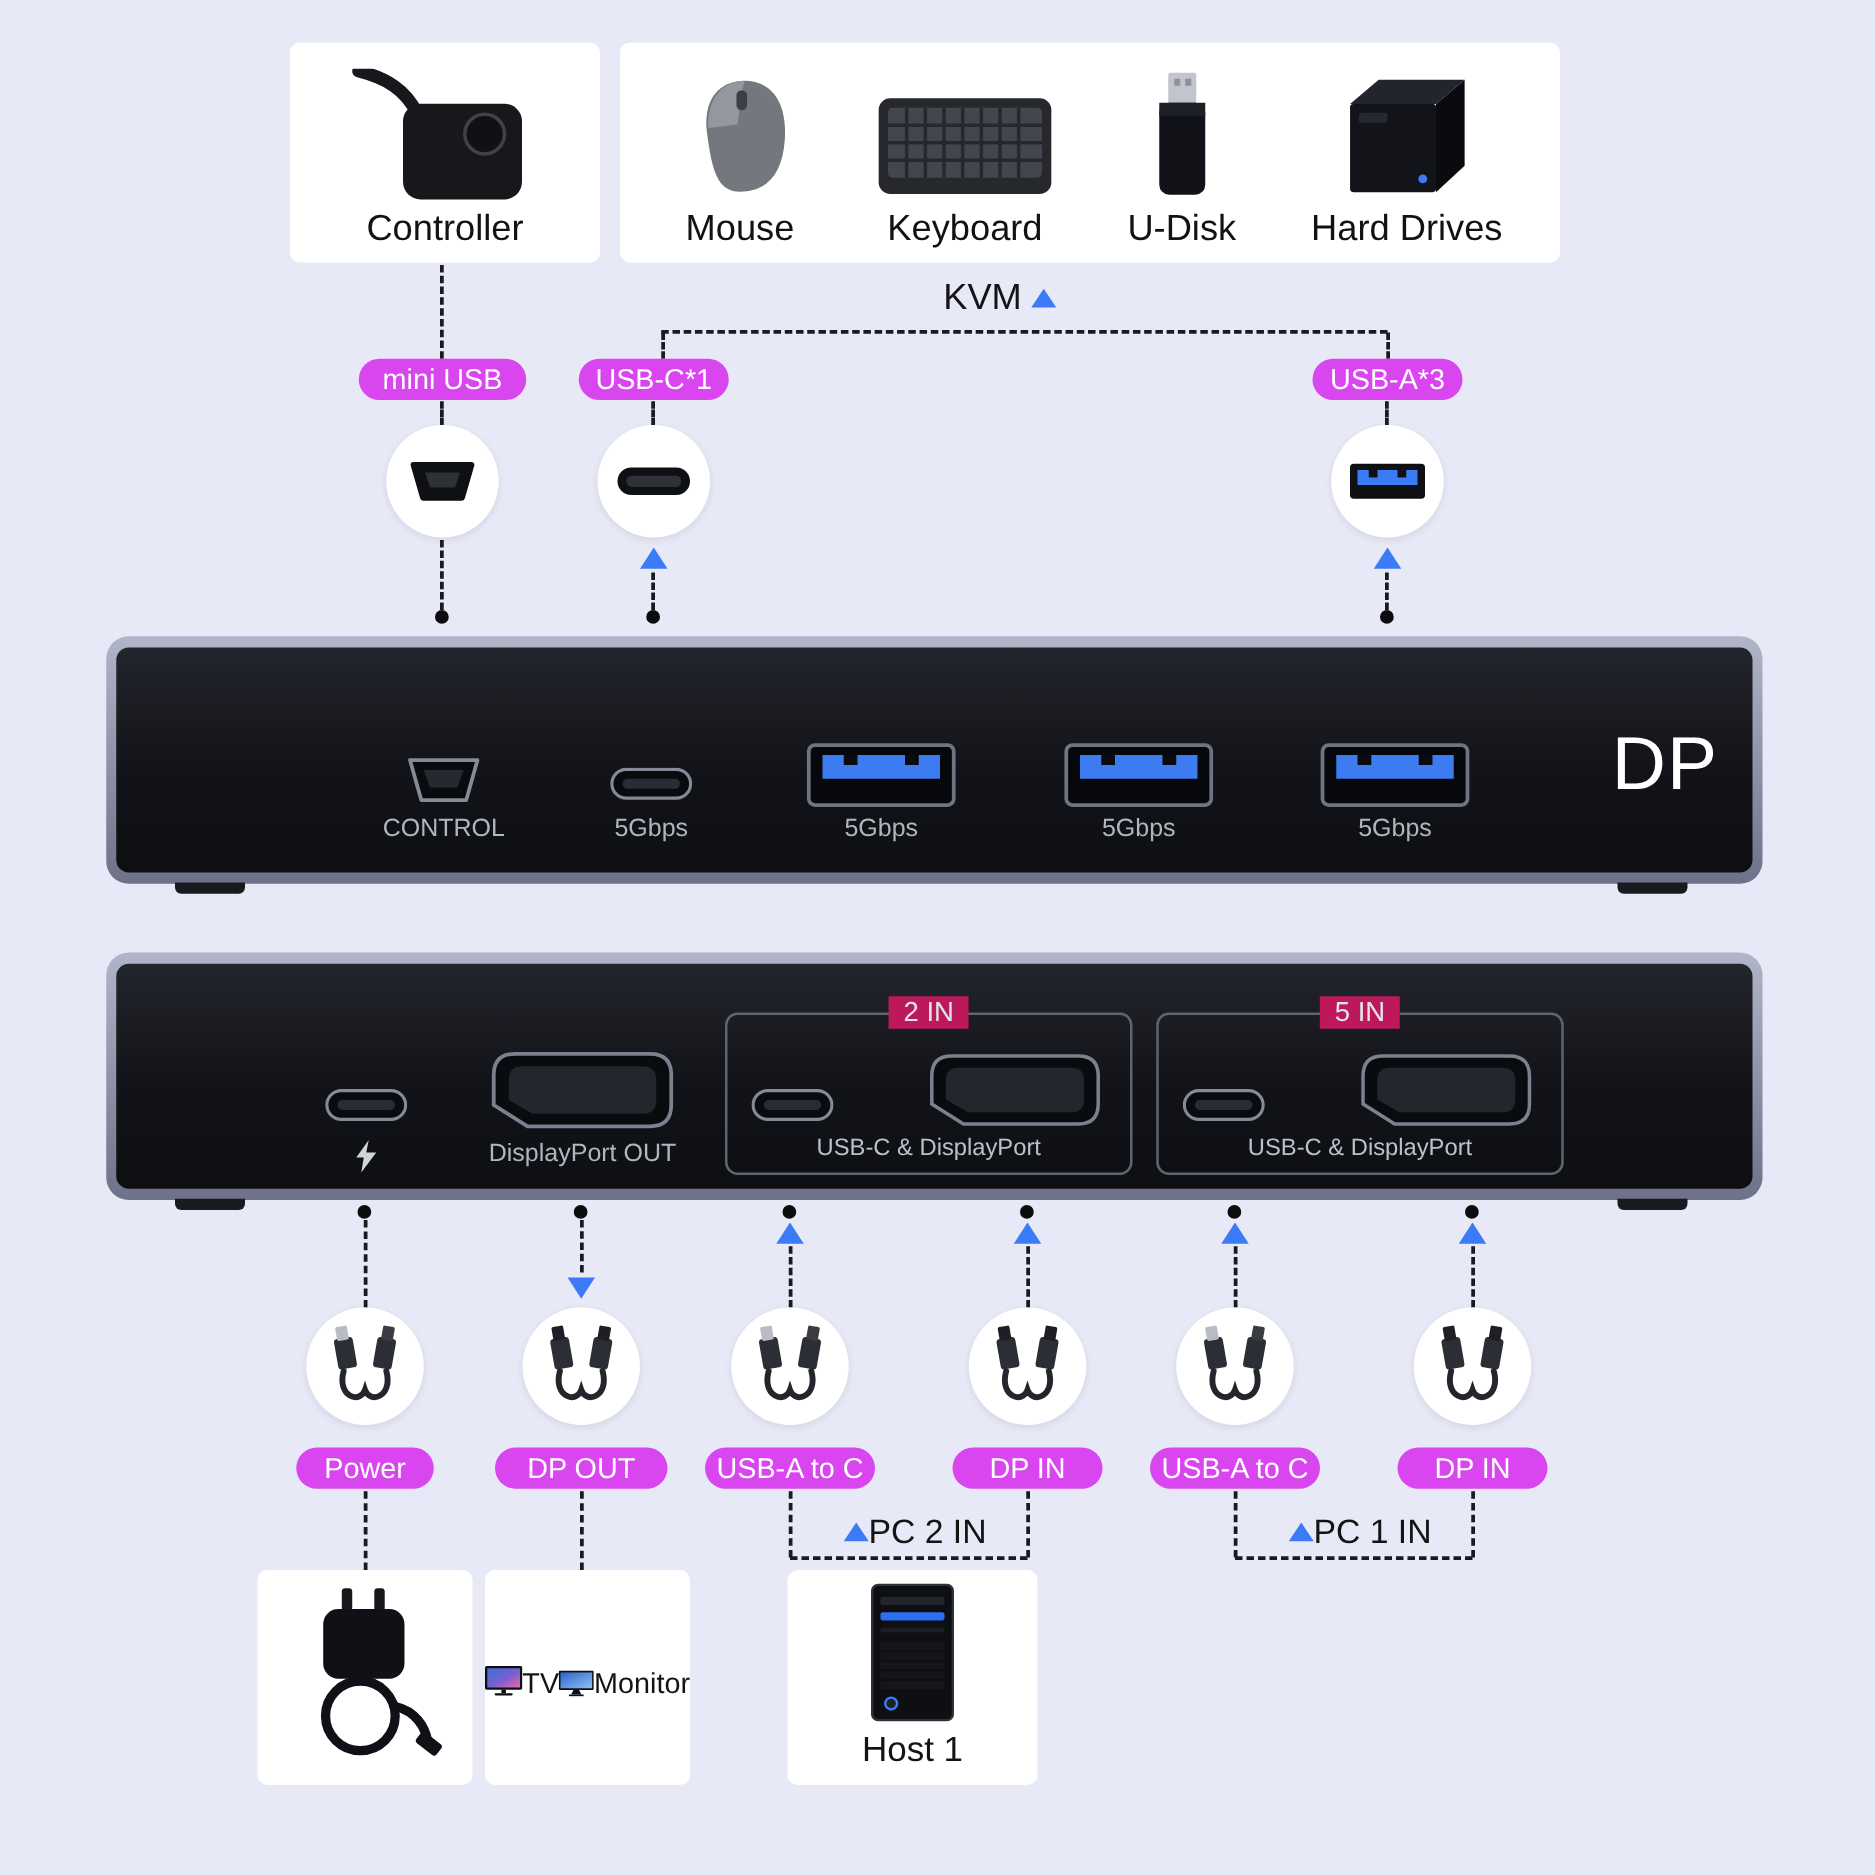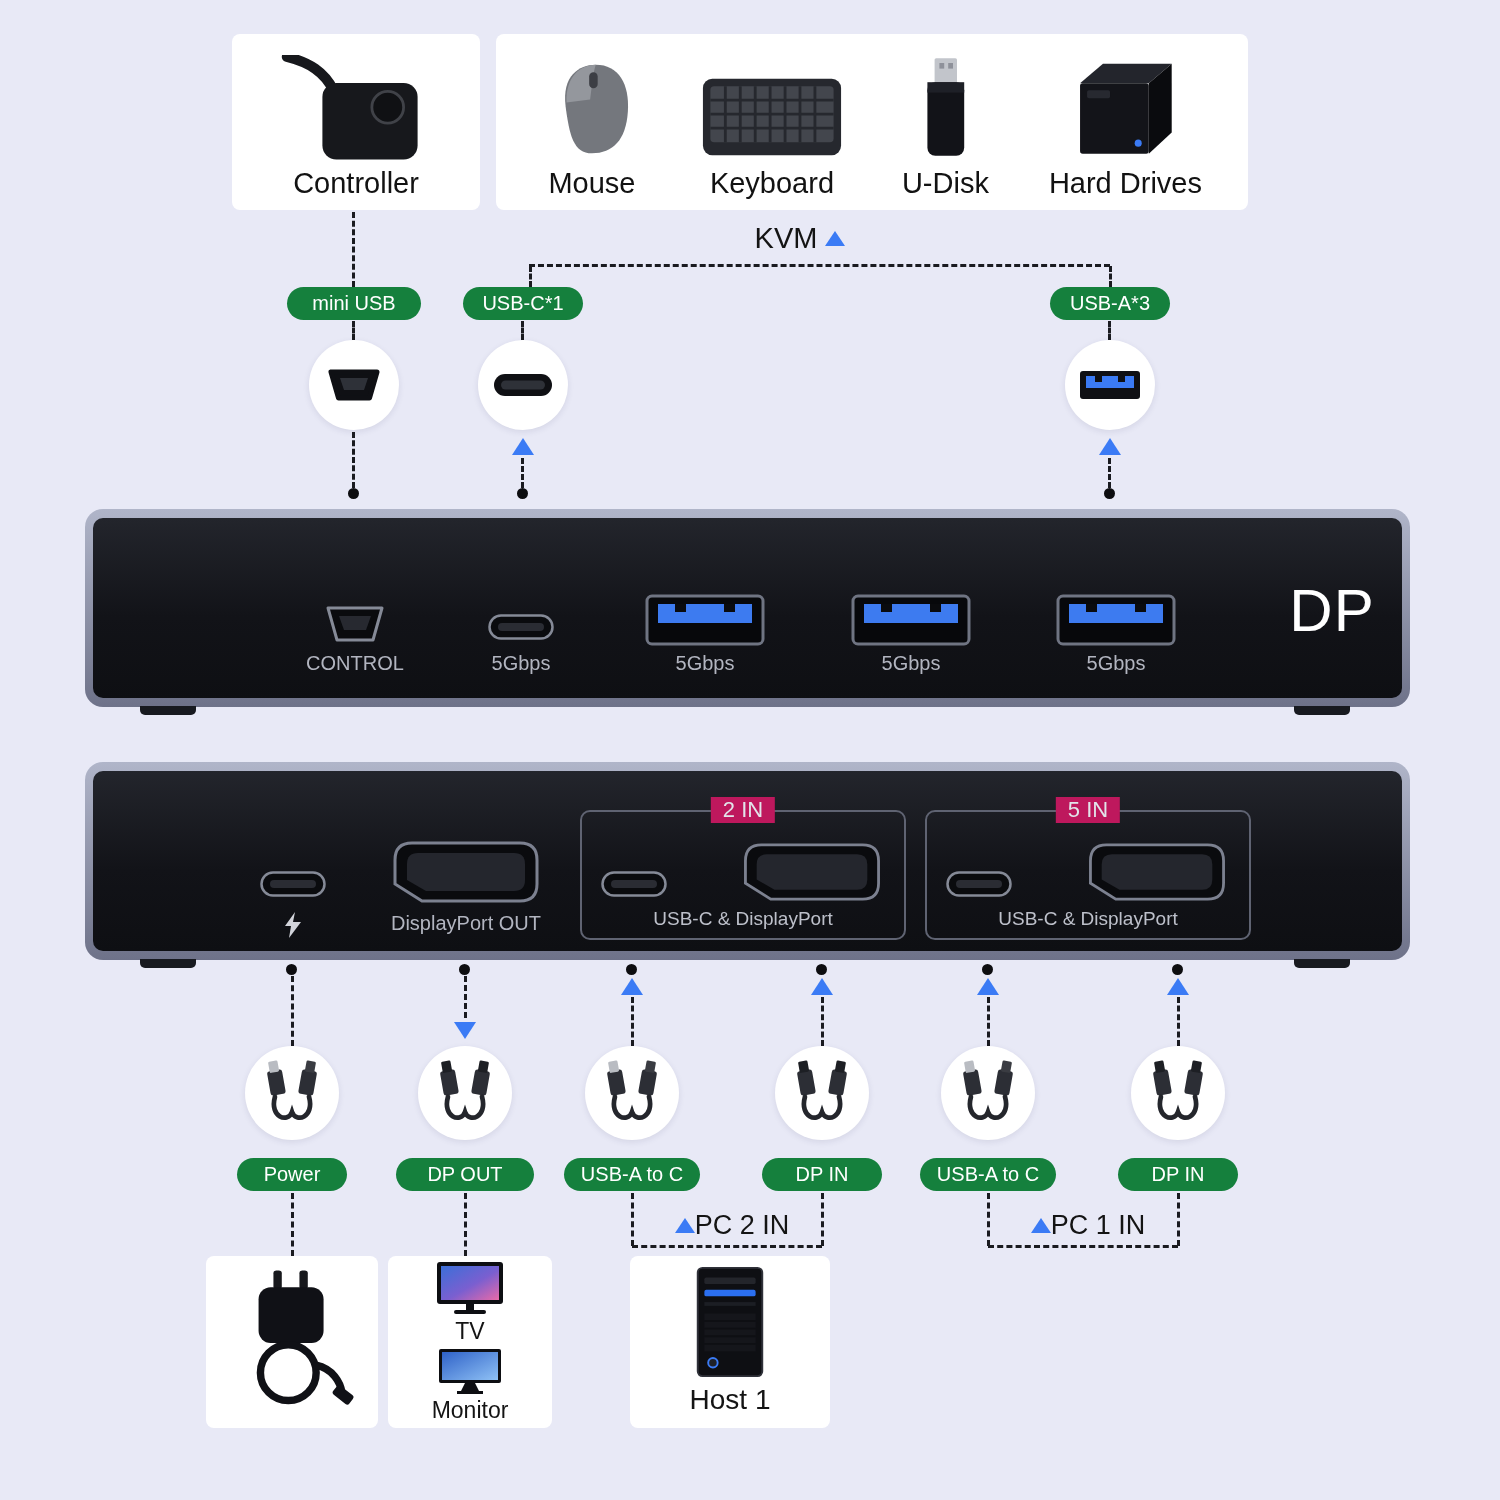--- a/index.html
+++ b/index.html
@@ -1,22 +1,22 @@
 <!DOCTYPE html>
 <html><head>
 <meta charset="utf-8">
 <style>
   *{margin:0;padding:0;box-sizing:border-box}
   body{background:#e8e9f6}
   .page{position:relative;width:1500px;height:1500px;background:#e8e9f6;overflow:hidden;
         font-family:"Liberation Sans",sans-serif;color:#141414}
   .box{position:absolute;background:#fff;border-radius:8px}
   .dev-label{font-size:29px;color:#121212;text-align:center}
-  .pill{position:absolute;height:33px;border-radius:17px;background:#15803d;color:#fff;
-        font-size:20px;display:flex;align-items:center;justify-content:center;white-space:nowrap}
+  .pill{position:absolute;height:33px;border-radius:17px;background:#d946ef;color:#fff;
+        font-size:23px;display:flex;align-items:center;justify-content:center;white-space:nowrap}
   .vdash{position:absolute;width:0;border-left:3px dashed #1a1b20}
   .hdash{position:absolute;height:0;border-top:3px dashed #1a1b20}
   .dot{position:absolute;width:11px;height:11px;border-radius:50%;background:#0d0d10}
   .circle{position:absolute;width:90px;height:90px;border-radius:50%;background:#fff;
           display:flex;align-items:center;justify-content:center;box-shadow:0 2px 6px rgba(40,40,90,.10)}
   .circle2{width:94px;height:94px}
   .tri-up{position:absolute;width:0;height:0;border-left:11px solid transparent;
           border-right:11px solid transparent;border-bottom:17px solid #3b7bf5}
   .tri-down{position:absolute;width:0;height:0;border-left:11px solid transparent;
           border-right:11px solid transparent;border-top:17px solid #3b7bf5}
@@ -34,21 +34,21 @@
           background:#be185d;padding:0 12px;color:#e2e4ea;font-size:22px;white-space:nowrap}
   .brand{position:absolute;transform:translateX(-50%);color:#fff;font-weight:normal;
           font-size:60px;letter-spacing:1px}
   .pc-label{position:absolute;display:flex;align-items:center;justify-content:center;gap:0;
           font-size:27px;color:#141414;white-space:nowrap}
   .kvm{position:absolute;display:flex;align-items:center;justify-content:center;gap:8px;font-size:29px}
   .note{position:absolute;left:0;width:100%;text-align:center;font-size:30px;color:#141414}
   .peri{display:flex;flex-direction:column;align-items:center;justify-content:flex-end;height:100%}
   .peri .plabel{font-size:29px;color:#121212;margin-top:8px}
   .col-box{display:flex;flex-direction:column;align-items:center;justify-content:flex-end;padding-bottom:10px}
-  .tv-box{display:flex;flex-direction:column;align-items:center;justify-content:flex-start;padding-top:6px}
+  .tv-box{display:flex;flex-direction:row;align-items:center;justify-content:flex-start;padding-top:6px}
   .tv-box .slabel{font-size:23px;margin-top:2px}
   .host-label{font-size:28px;margin-top:6px}
 </style>
 </head>
 <body>
 
 <div class="page">
 
   <div class="box col-box" style="left:232px;top:34px;width:248px;height:176px">
     <svg width="150" height="112" viewBox="0 0 160 120">

